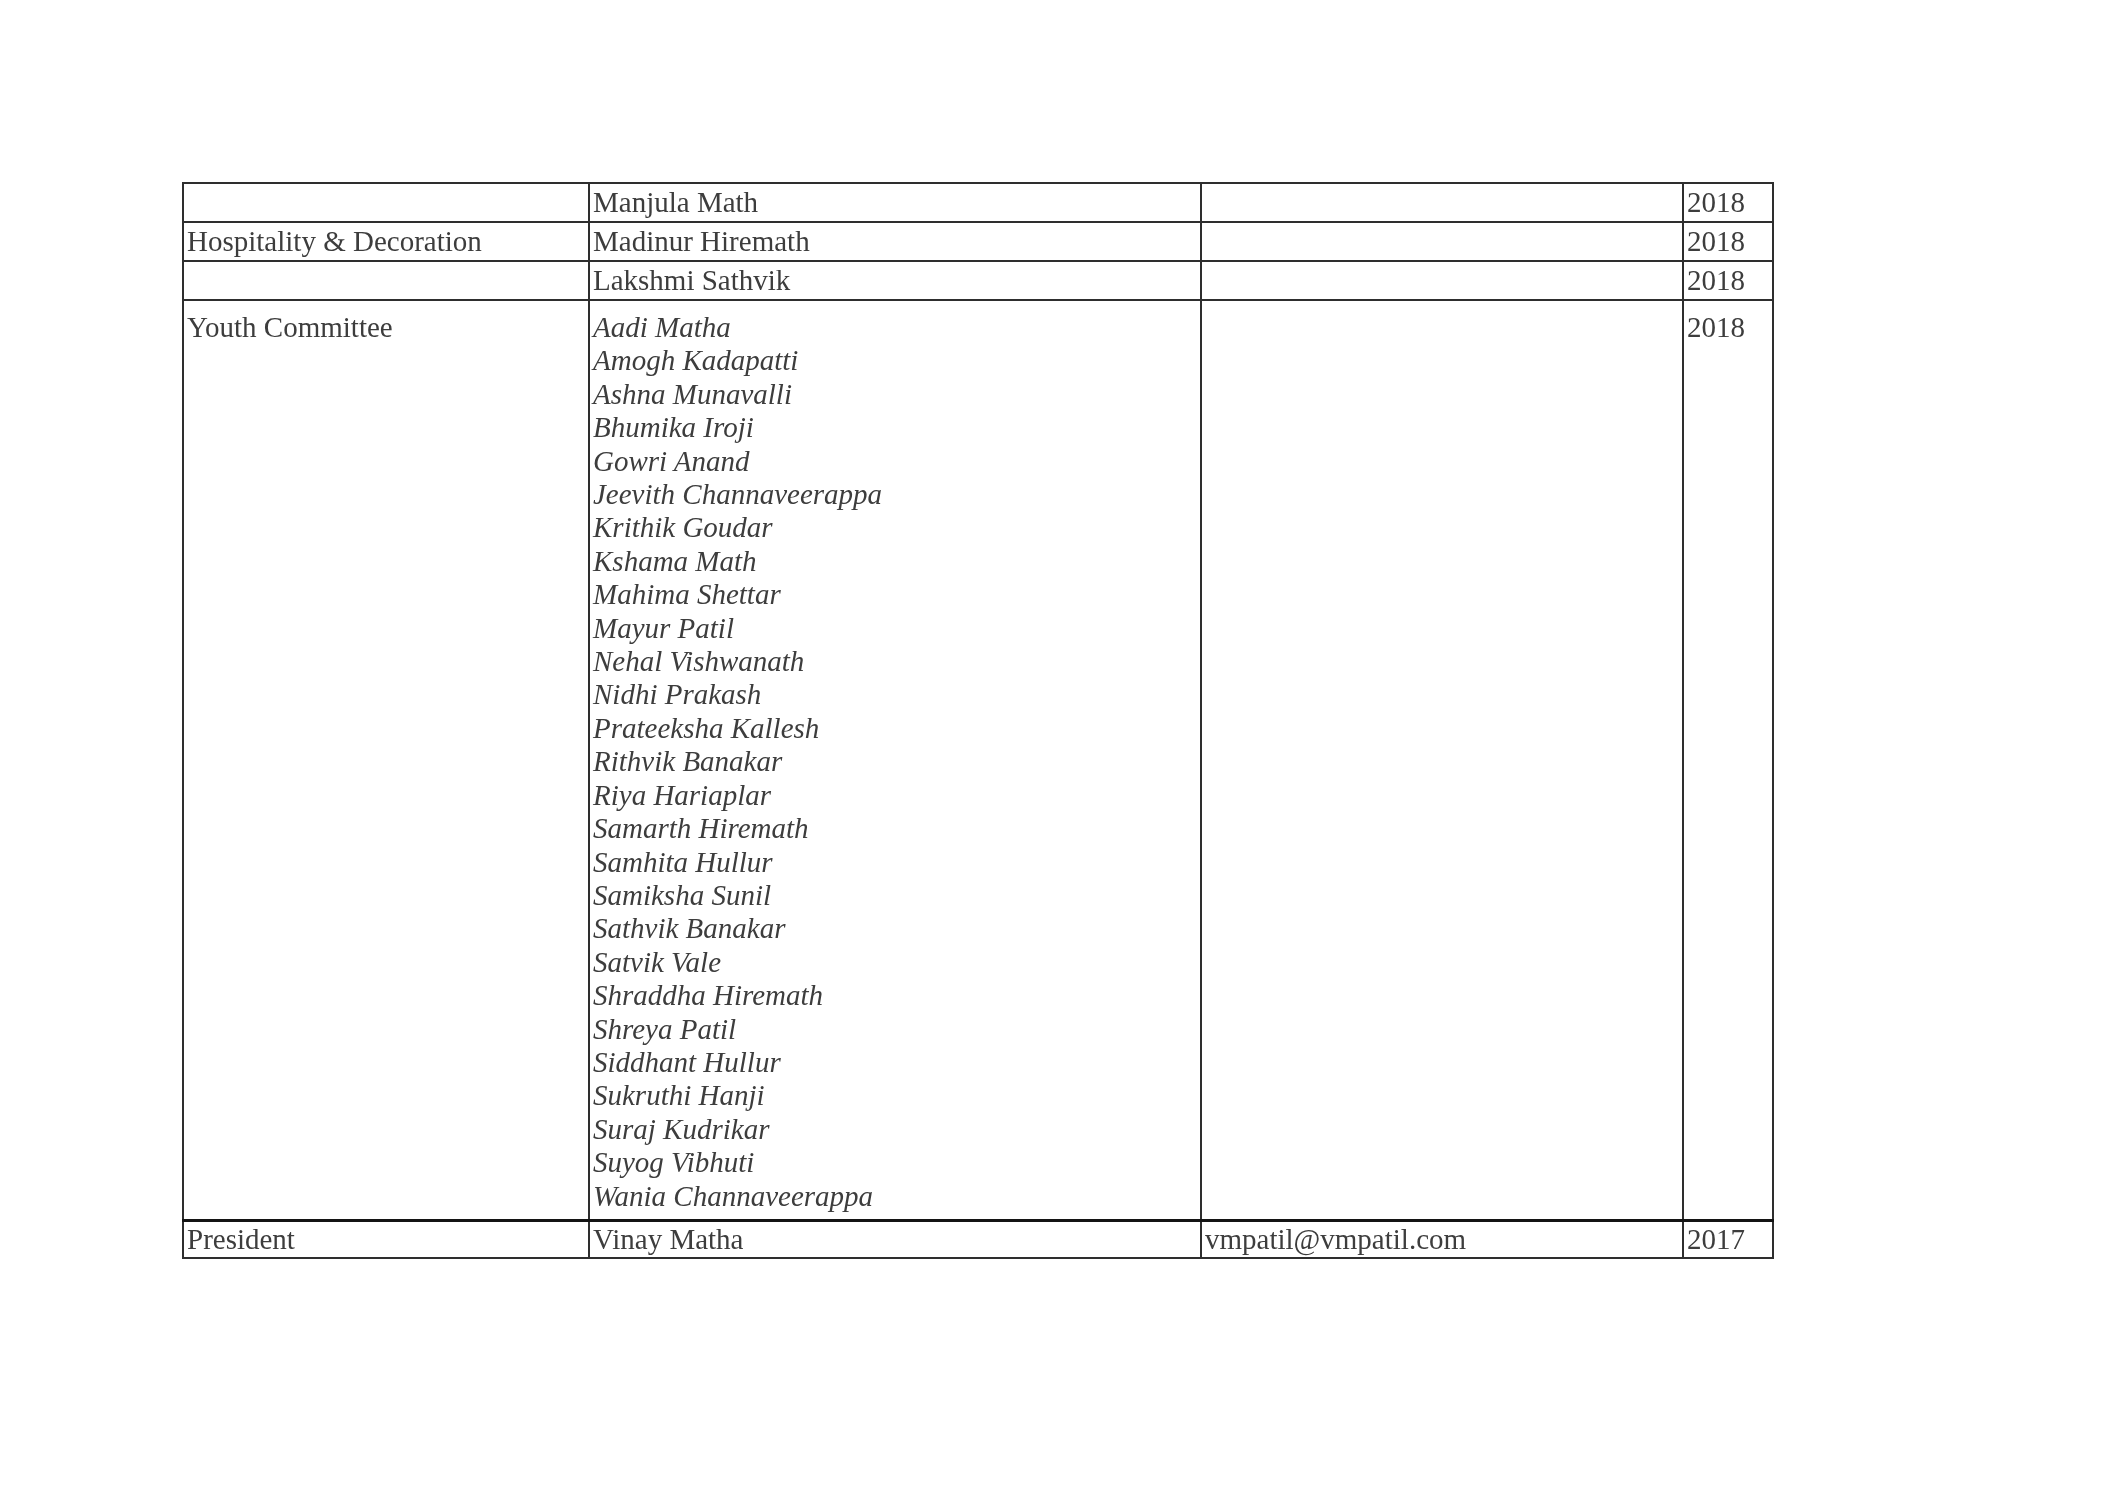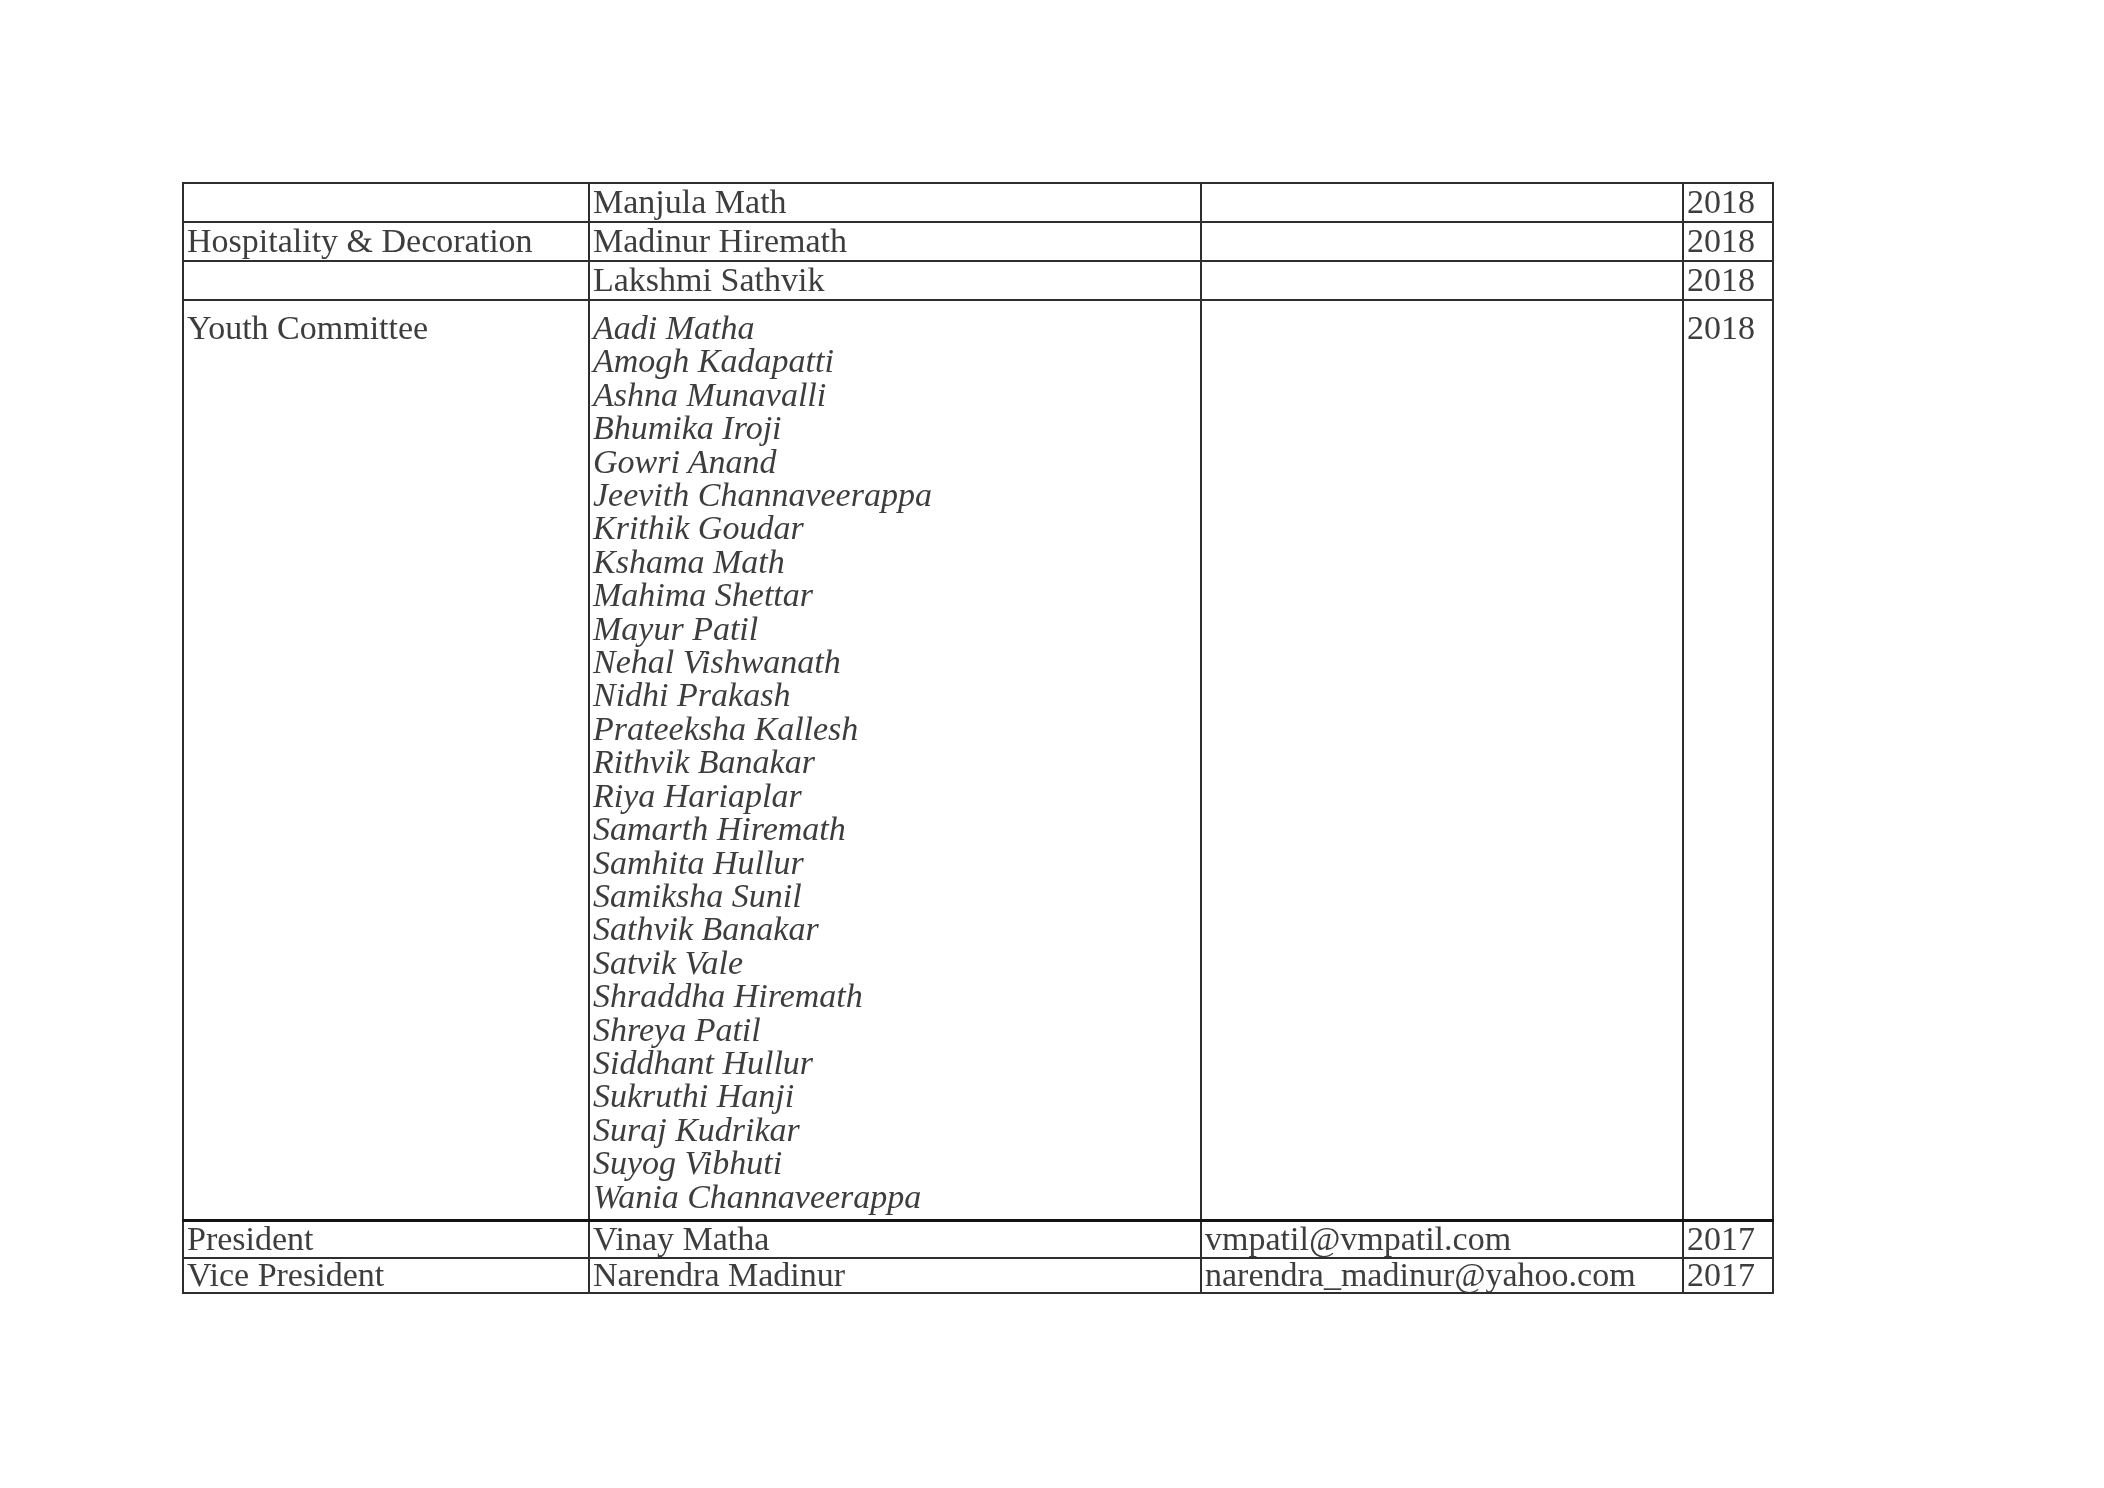--- a/index.html
+++ b/index.html
@@ -15,21 +15,21 @@
     overflow: hidden;
   }
   table.committee-table {
     position: absolute;
     left: 182px;
     top: 182px;
     width: 1590px;
     border-collapse: collapse;
     table-layout: fixed;
     font-family: "Liberation Serif", "DejaVu Serif", serif;
-    font-size: 34px;
+    font-size: 29px;
     color: #3d3d3d;
   }
   col.c-role  { width: 406px; }
   col.c-name  { width: 612px; }
   col.c-email { width: 482px; }
   col.c-year  { width: 90px; }
 
   td {
     border: 2px solid #2e2e2e;
     padding: 0 4px 0 3px;
@@ -122,21 +122,15 @@
 Wania Channaveerappa</td>
         <td></td>
         <td>2018</td>
       </tr>
       <tr class="r-president">
         <td>President</td>
         <td>Vinay Matha</td>
         <td>vmpatil@vmpatil.com</td>
         <td>2017</td>
       </tr>
-      <tr class="r-vp">
-        <td>Vice President</td>
-        <td>Narendra Madinur</td>
-        <td>narendra_madinur@yahoo.com</td>
-        <td>2017</td>
-      </tr>
     </tbody>
   </table>
 </div>
 
 </body></html>

